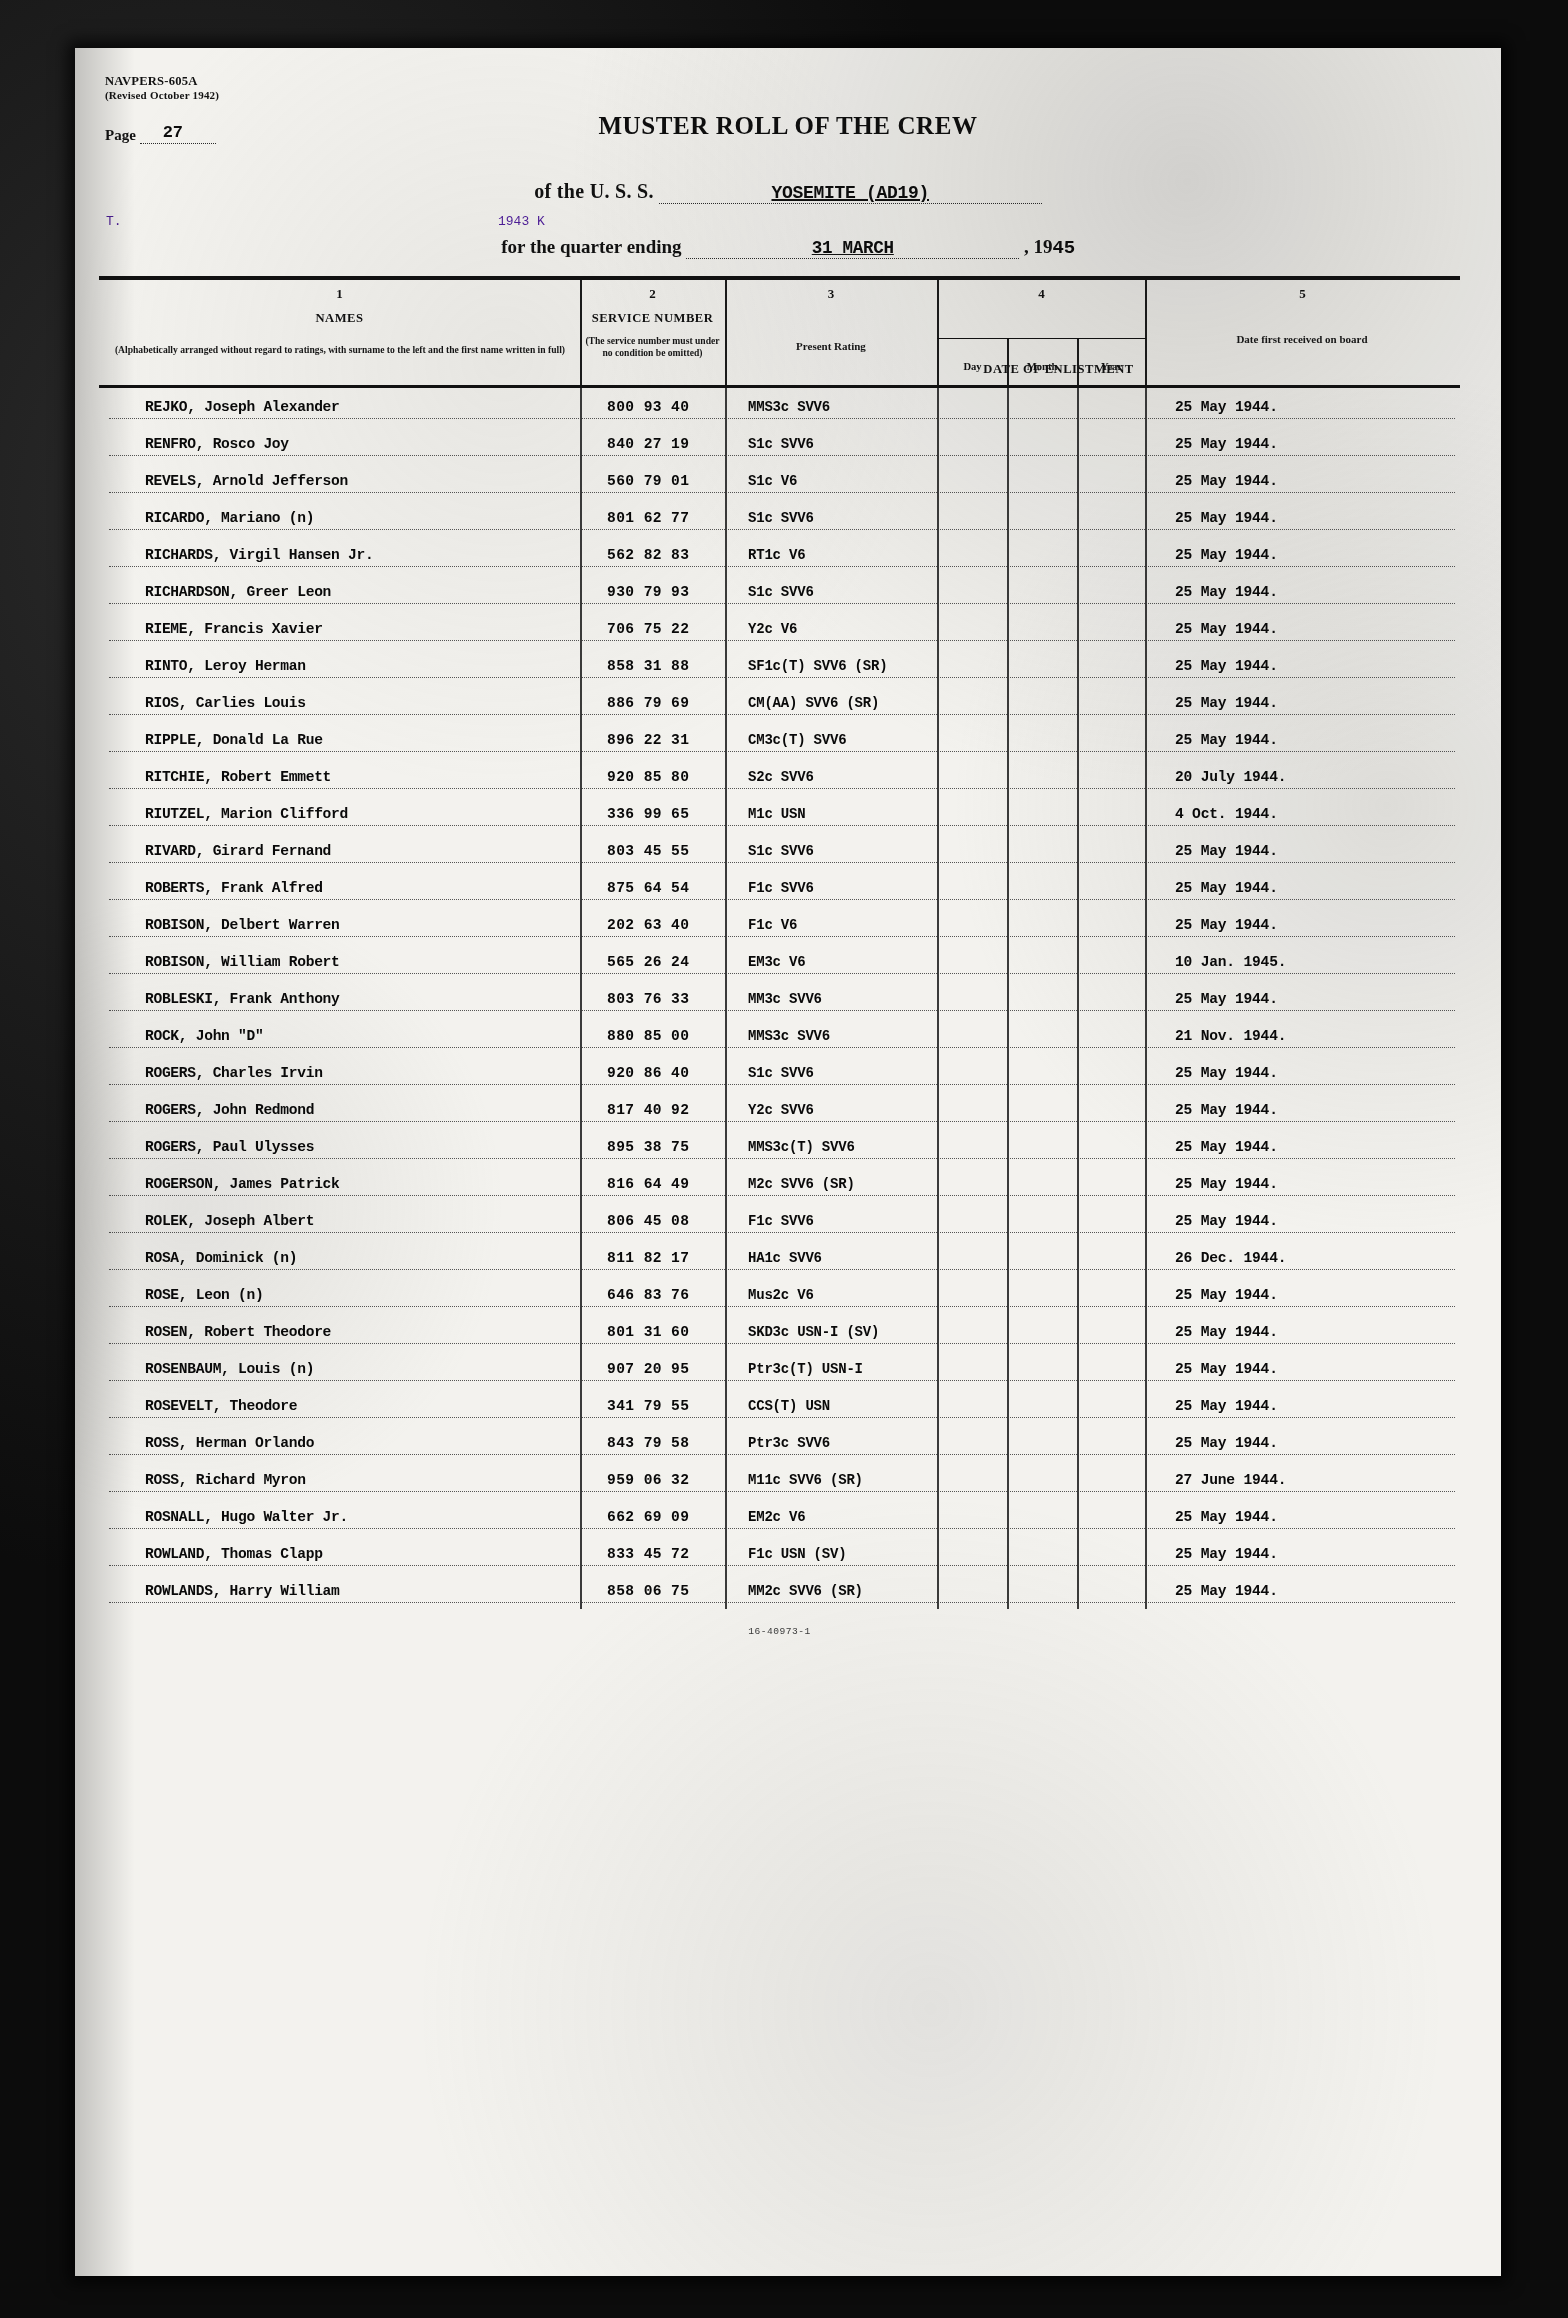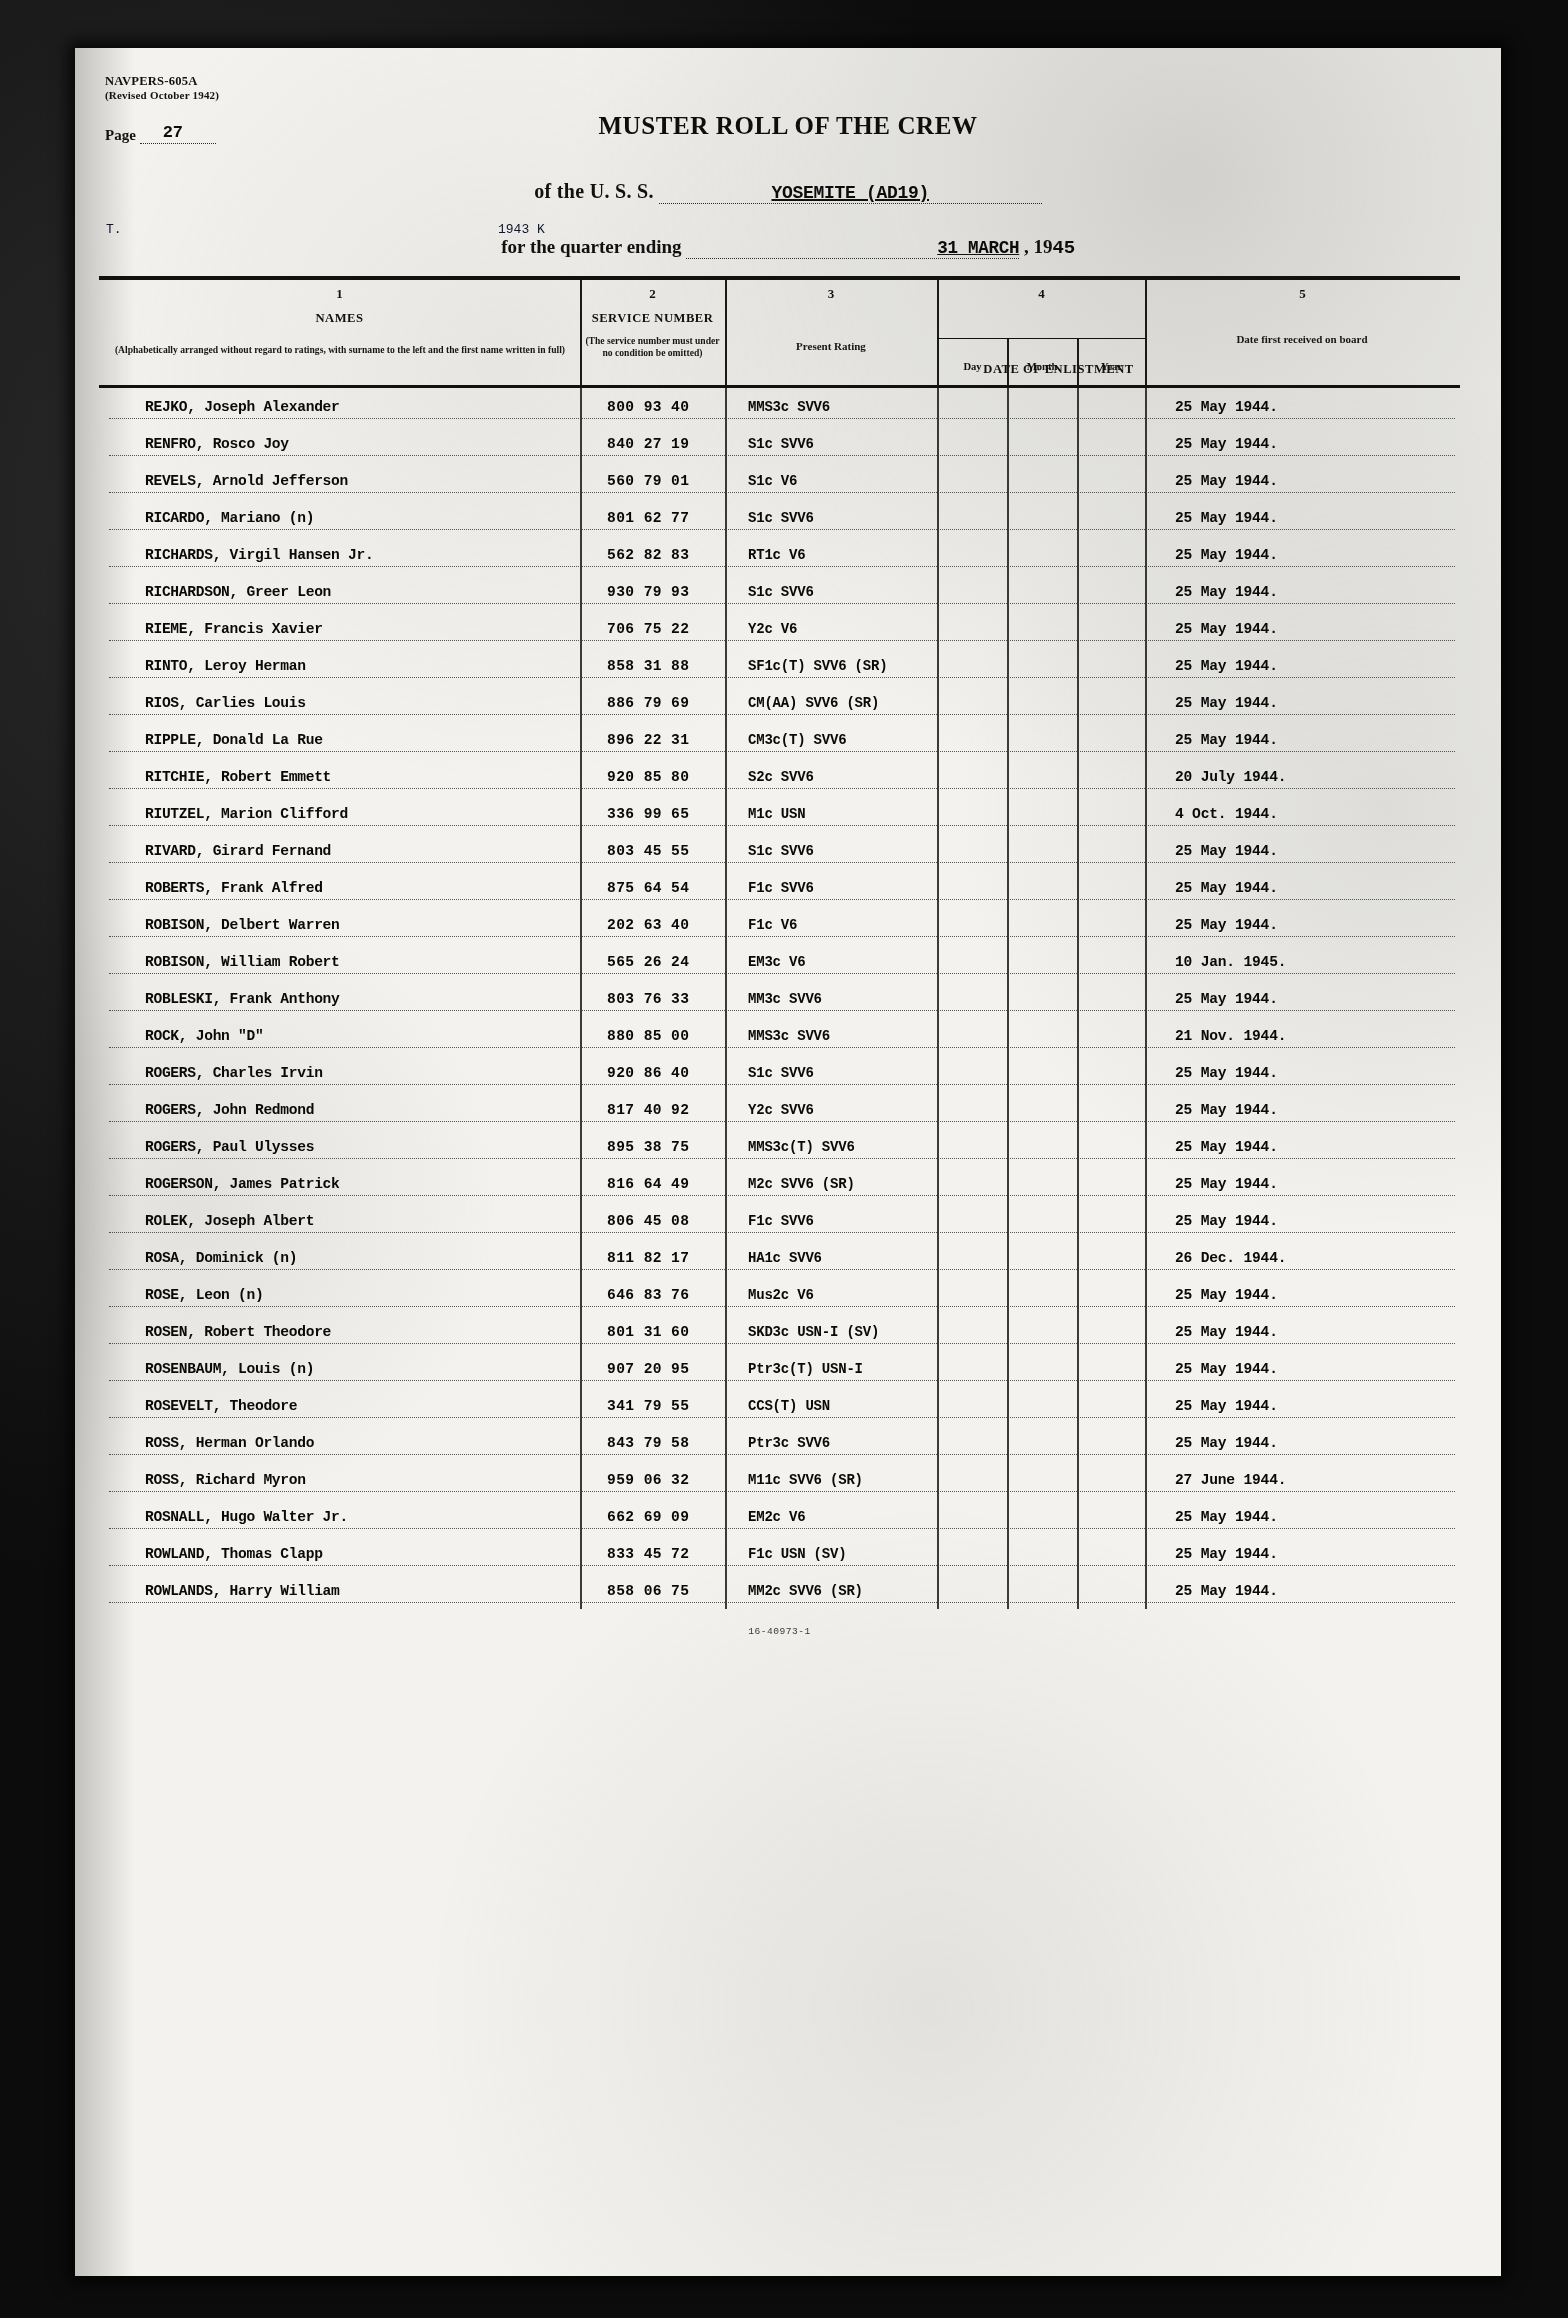--- a/index.html
+++ b/index.html
@@ -188,22 +188,22 @@
 
   .footmark{
     position:absolute;left:0;right:0;bottom:-28px;
     text-align:center;
     font-family:"Liberation Mono", monospace;
     font-size:9.6px;color:#3a3a3a;letter-spacing:0.5px;
     filter:blur(0.6px);
   }
 
   
-  .stray{position:absolute;color:#0f172a;font-family:"Liberation Mono",monospace;
-         filter:blur(0.5px);pointer-events:none;margin-top:8px;}
+  .stray{position:absolute;color:#4c1d95;font-family:"Liberation Mono",monospace;
+         filter:blur(0.5px);pointer-events:none;}
 </style>
 </head>
 <body>
 
 <div id="page">
   <div class="backdrop"></div>
 
   <div class="clip" style="left:94px;top:433px;width:50px;height:76px;"></div>
   <div class="clip" style="left:130px;top:454px;width:28px;height:35px;"></div>
   <div class="hole" style="left:122px;top:600px;width:36px;height:36px;"></div>
@@ -233,21 +233,21 @@
 
     <div class="ussline">
       <span class="lbl">of the U. S. S.</span>
       <span class="fill" style="width:383px;">
         <span class="typed" style="font-size:18px;">YOSEMITE (AD19)</span>
       </span>
     </div>
 
     <div class="quarterline">
       <span>for the quarter ending</span>
-      <span class="fill" style="width:333px;text-align:right;">
+      <span class="fill" style="width:333px;">
         <span class="typed" style="font-size:17.6px;">31 MARCH</span>
       </span>
       <span>, 19</span><span class="typed" style="font-size:19px;">45</span>
     </div>
 
     <div class="tbl">
 
       <div class="rule thick"></div>
 
       <div class="headrow">

